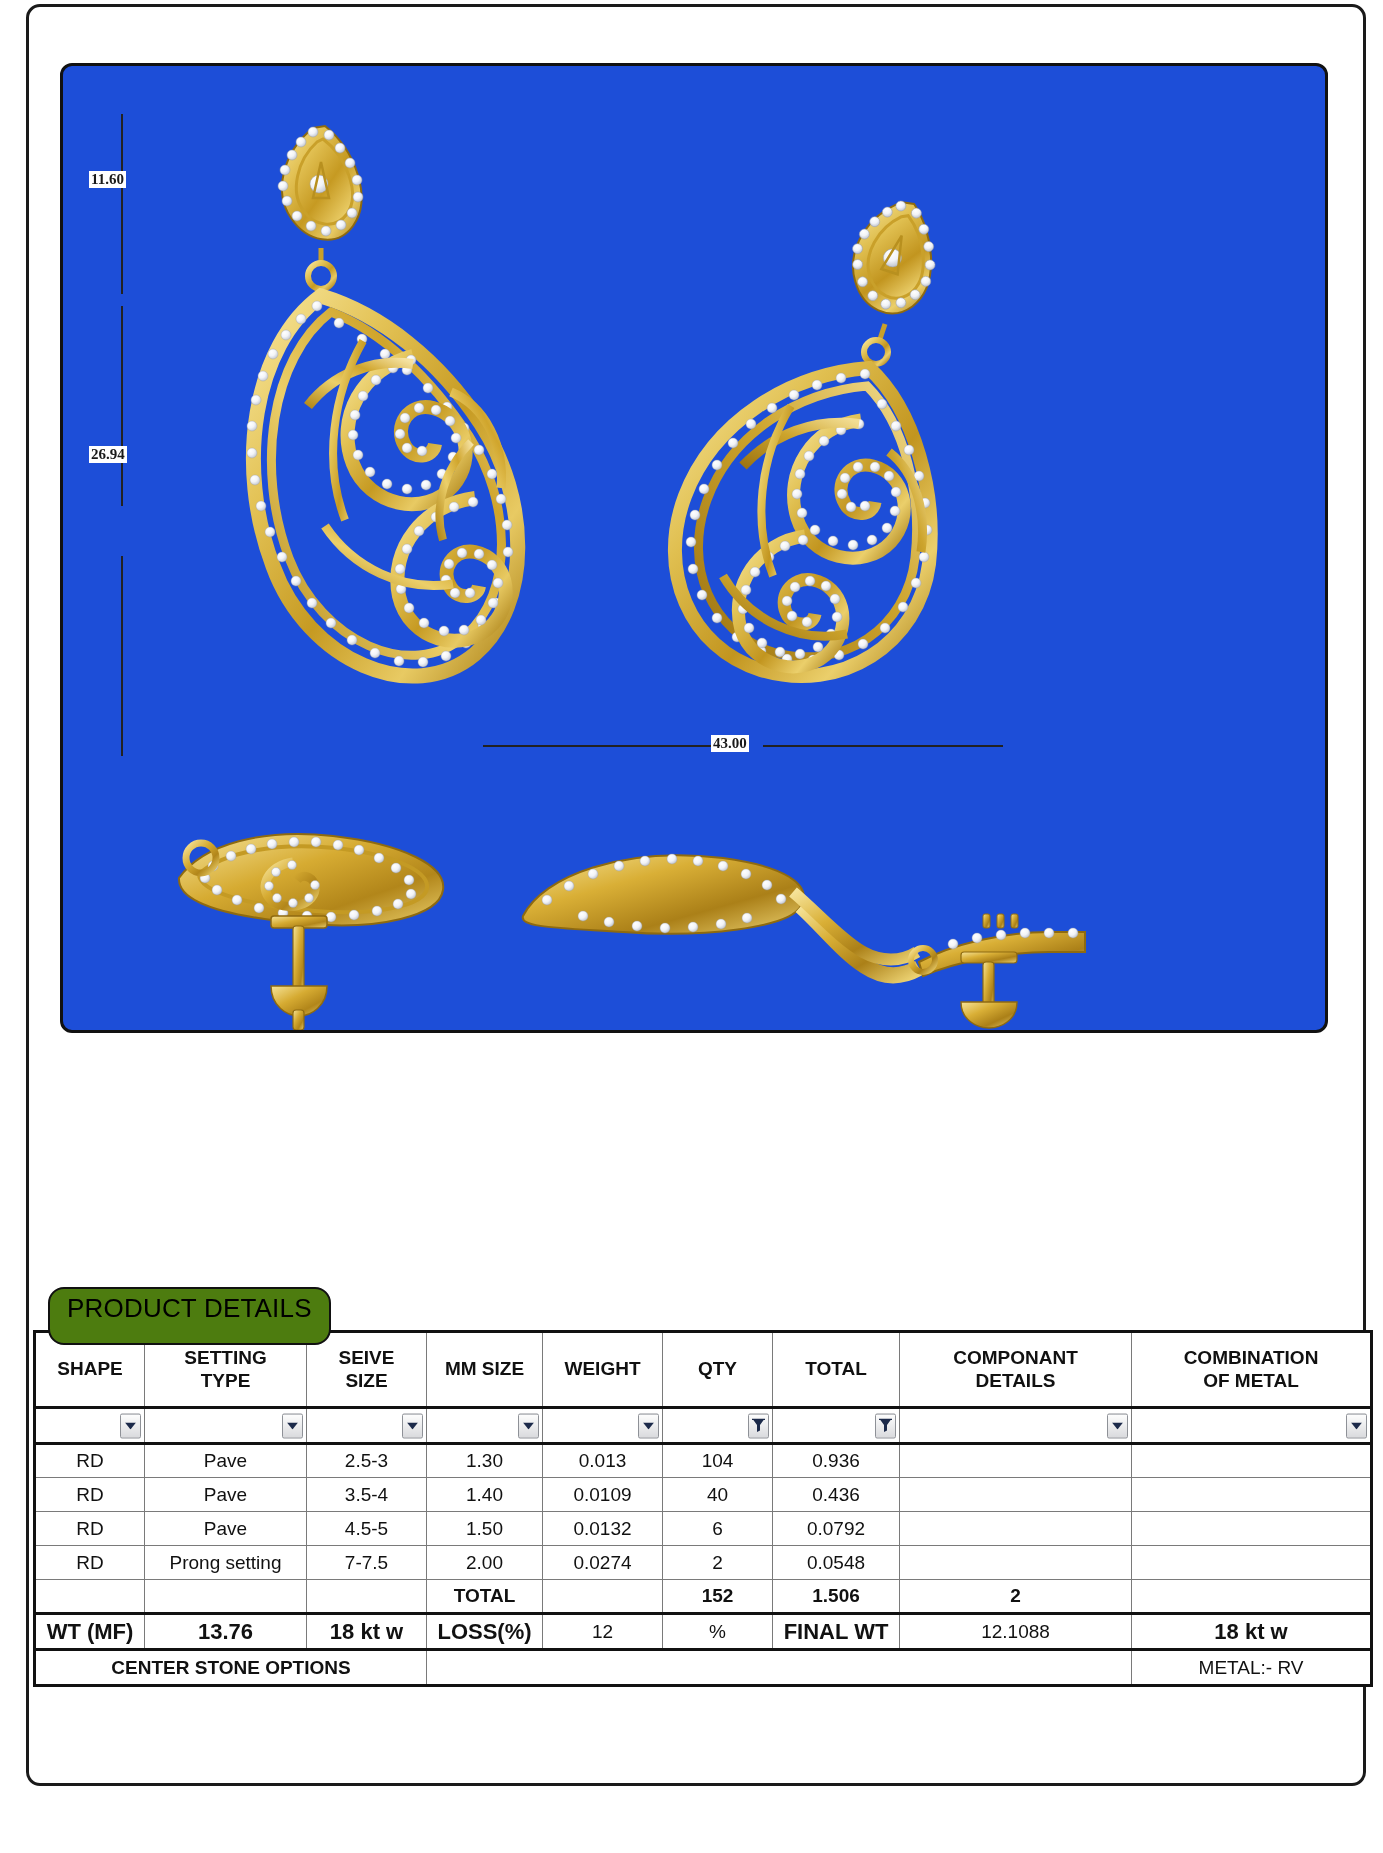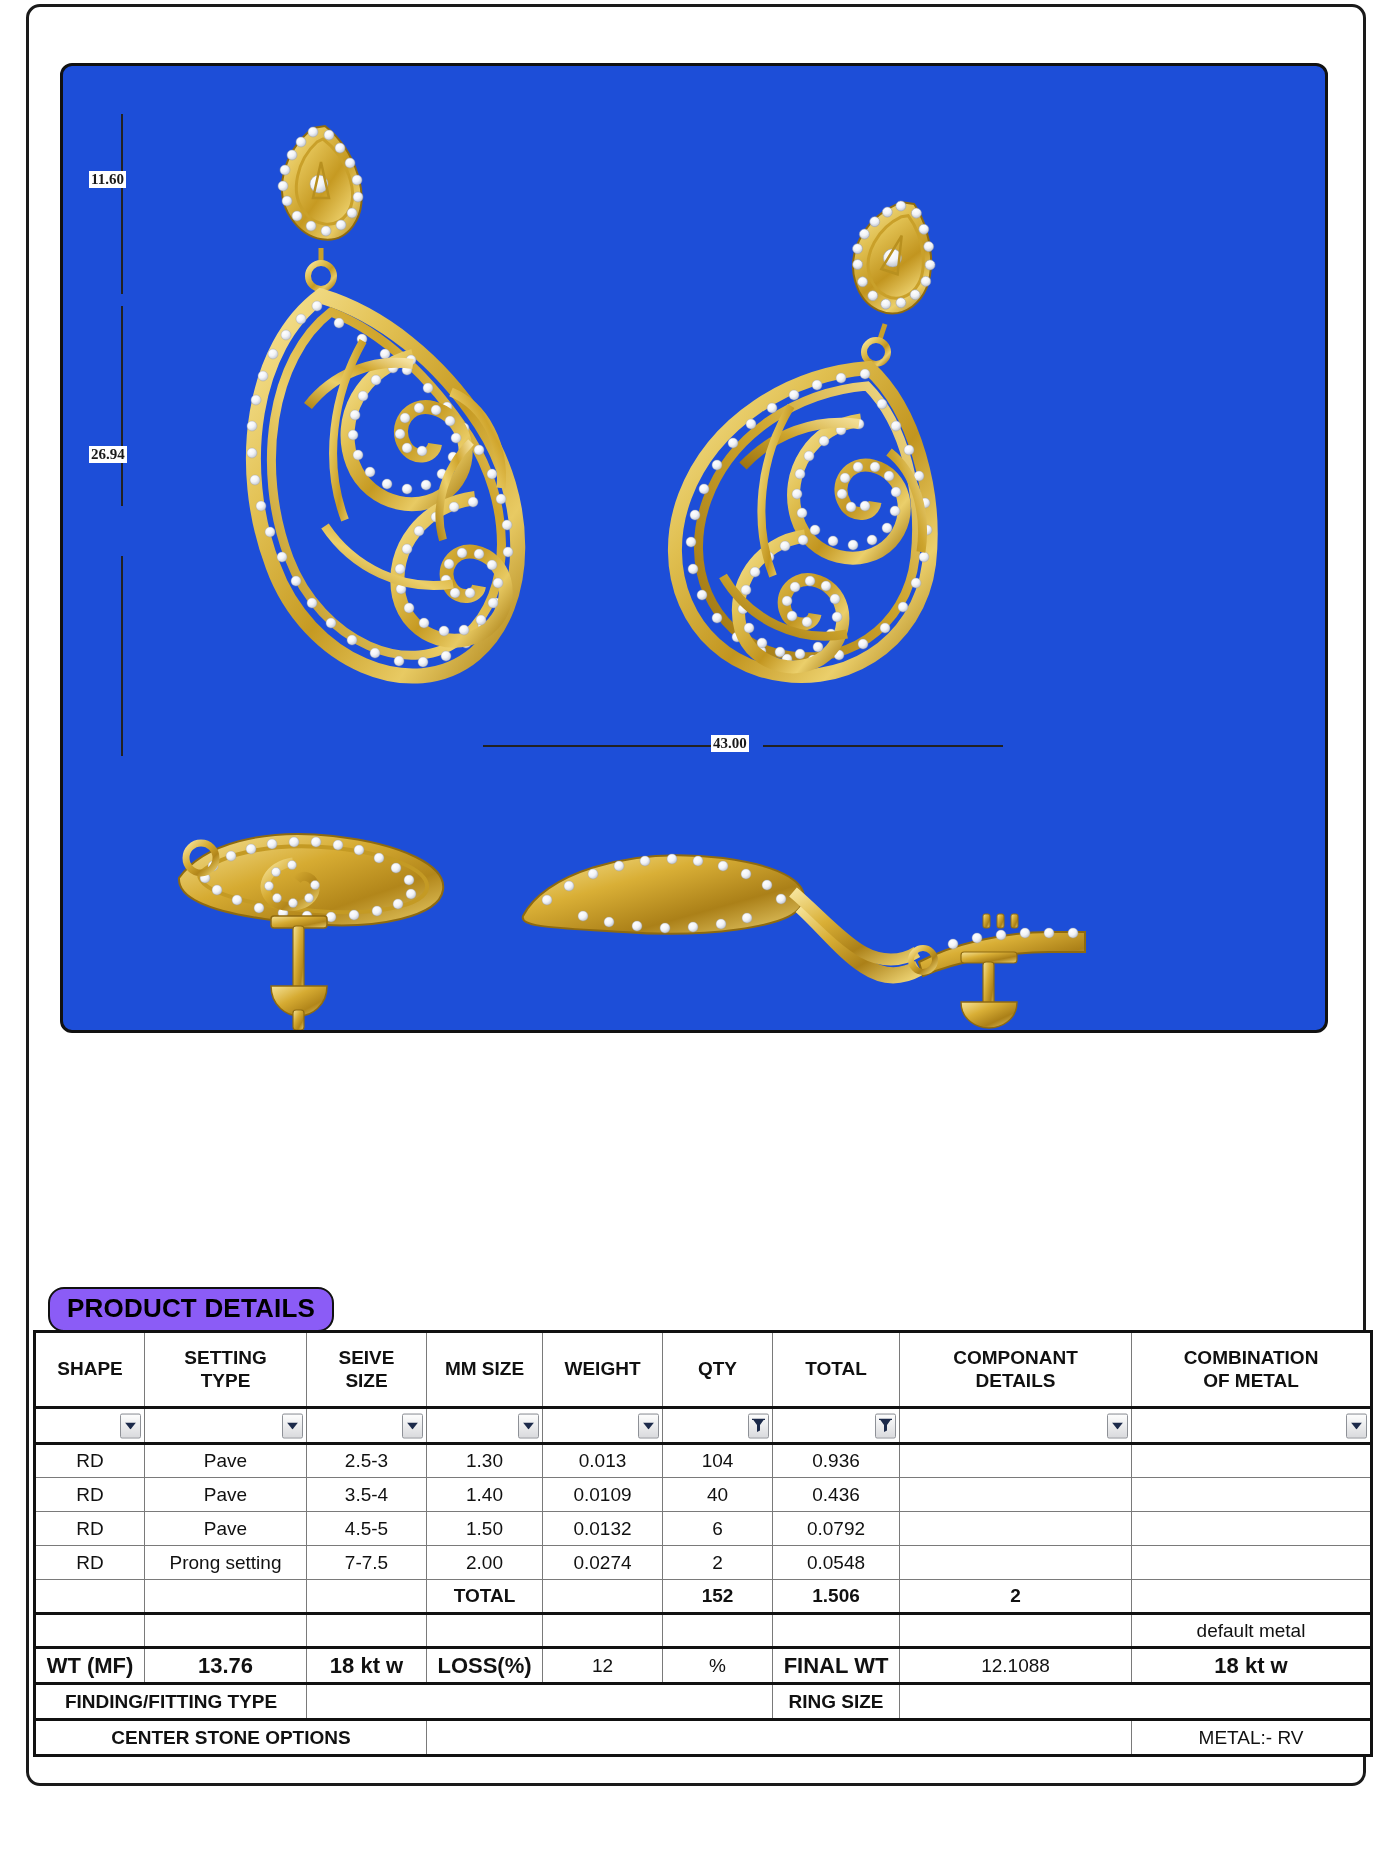--- a/index.html
+++ b/index.html
@@ -53,25 +53,25 @@
   .dim-line-h {
     position: absolute; height: 2px; background: #222;
   }
 
   
   .jewel { position: absolute; }
 
   
   .pd-badge {
     position: absolute; left: 48px; top: 1287px;
-    padding: 4px 17px 6px 17px;
+    padding: 4px 17px 19px 17px;
     border: 2.5px solid #111;
     border-radius: 16px;
-    background: #8b5cf6;
-    font-weight: bold; font-size: 26px;
+    background: #4d7c0f;
+    font-weight: normal; font-size: 26px;
     letter-spacing: 0.2px; color: #000;
     font-family: "Liberation Sans", sans-serif;
     z-index: 5;
   }
 
   
   .tbl-wrap {
     position: absolute; left: 33px; top: 1330px;
     width: 1337px;
   }
@@ -733,50 +733,33 @@
         <td></td>
         <td></td>
         <td>TOTAL</td>
         <td></td>
         <td>152</td>
         <td>1.506</td>
         <td class="red">2</td>
         <td class="outer-r"></td>
       </tr>
 
-      <tr class="dm-row">
-        <td class="outer-l thick-t"></td>
-        <td class="thick-t"></td>
-        <td class="thick-t"></td>
-        <td class="thick-t"></td>
-        <td class="thick-t"></td>
-        <td class="thick-t"></td>
-        <td class="thick-t"></td>
-        <td class="thick-t"></td>
-        <td class="outer-r thick-t red-i">default metal</td>
-      </tr>
 
       <tr class="wt-row">
         <td class="outer-l thick-t lbl">WT (MF)</td>
         <td class="thick-t lbl">13.76</td>
         <td class="thick-t lbl">18 kt w</td>
         <td class="thick-t lbl">LOSS(%)</td>
         <td class="thick-t">12</td>
         <td class="thick-t">%</td>
         <td class="thick-t lbl">FINAL WT</td>
         <td class="thick-t">12.1088</td>
         <td class="outer-r thick-t lbl">18 kt w</td>
       </tr>
 
-      <tr class="ff-row">
-        <td class="outer-l thick-t" colspan="2">FINDING/FITTING TYPE</td>
-        <td class="thick-t" colspan="4"></td>
-        <td class="thick-t ctr">RING SIZE</td>
-        <td class="thick-t" colspan="2" style="border-right:3px solid #111;"></td>
-      </tr>
 
       <tr class="cs-row">
         <td class="outer-l thick-t thick-b" colspan="3">CENTER STONE OPTIONS</td>
         <td class="thick-t thick-b" colspan="5"></td>
         <td class="outer-r thick-t thick-b name-cell">METAL:- RV</td>
       </tr>
     </tbody>
       </table>
   </div>
 

